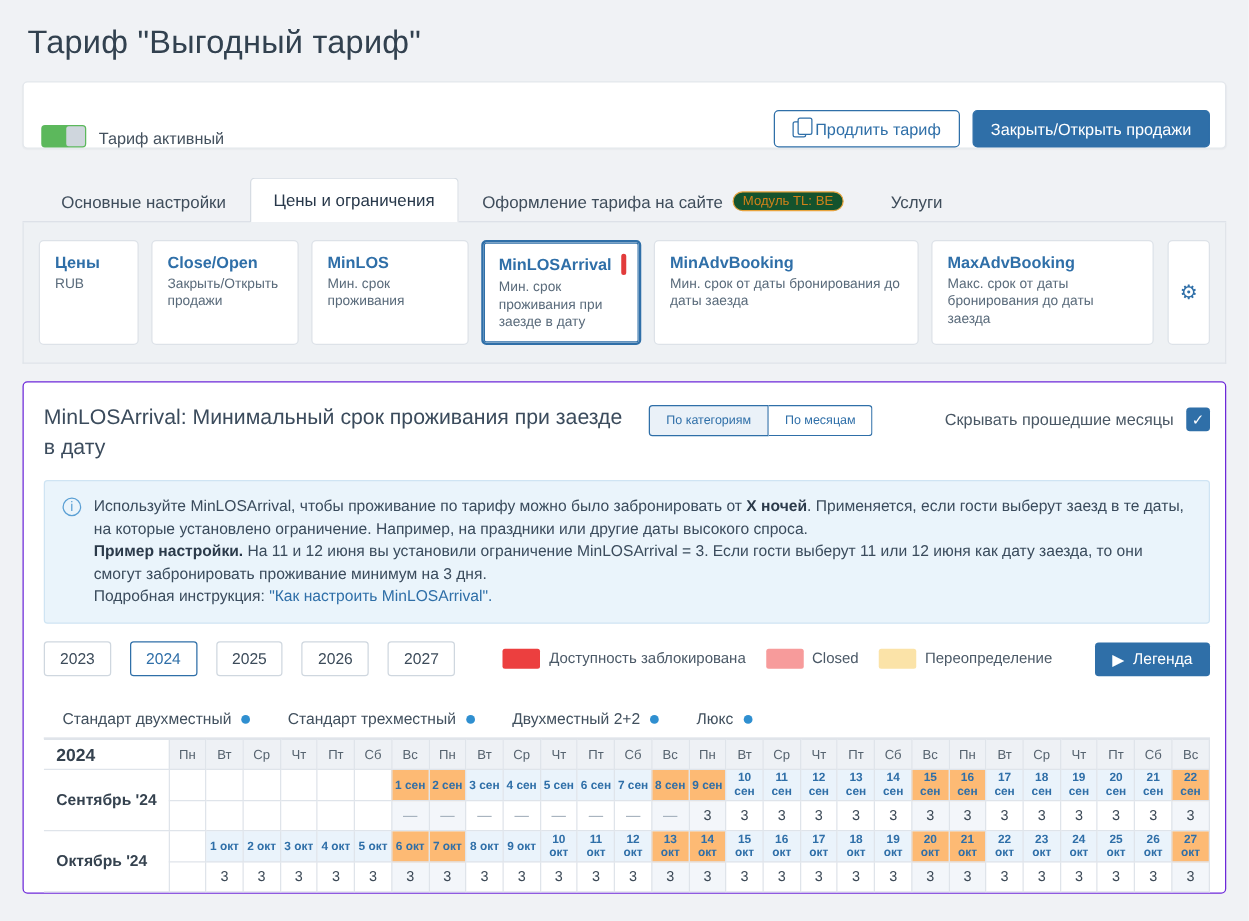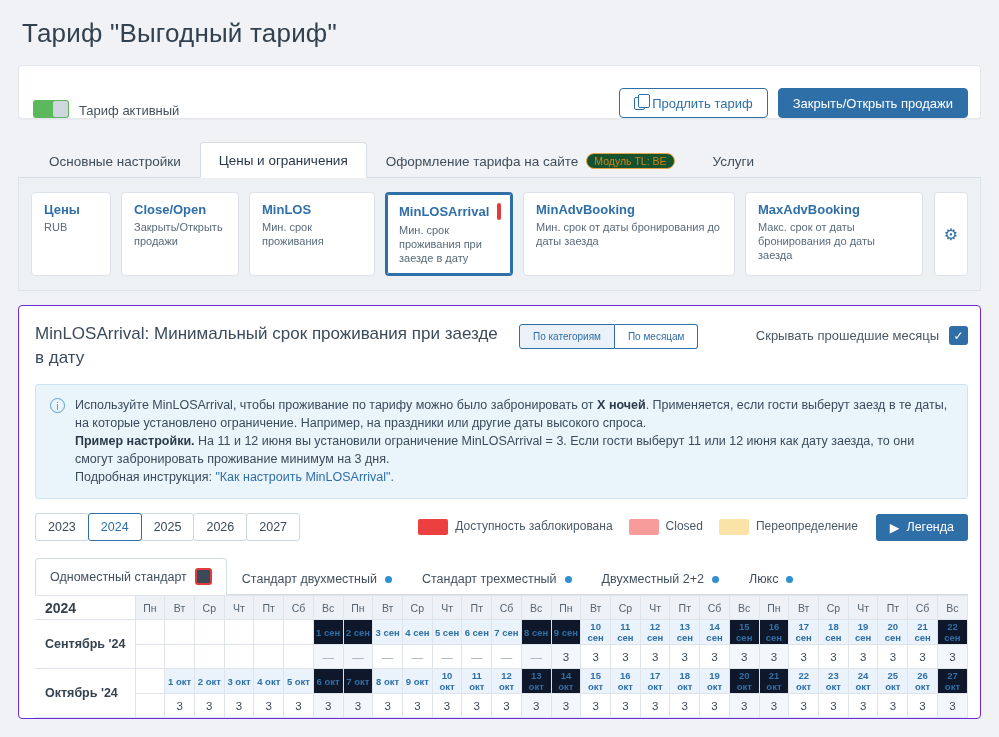--- a/index.html
+++ b/index.html
@@ -154,21 +154,21 @@
     font-size:12.5px;
     line-height:18px;
   }
   .info-ico {
     width:15px;height:15px;border-radius:50%;border:1.4px solid #5a9fd4;color:#5a9fd4;
     font-size:11px; display:flex;align-items:center;justify-content:center;flex:0 0 auto;margin-top:2px;
   }
   .info-box a { color:#2f6fa8; text-decoration:none; }
   .info-box b { color:#2b3a4a; }
 
-  .years-row { display:flex; align-items:center; margin-top:14px; gap:0; }
+  .years-row { display:flex; align-items:center; margin-top:14px; gap:16px; }
   .year {
     border:1px solid #cfd7df; background:#fff; color:#3c4b5a;
     padding:6px 12px; font-size:12.5px; cursor:pointer; margin-right:-1px;
     border-radius:3px;
   }
   .year.active { border-color:#2f6fa8; color:#2f6fa8; position:relative; z-index:2; }
   .legend-items { margin-left:auto; display:flex; align-items:center; gap:16px; font-size:12px; color:#4b5967; }
   .legend-items .sw { width:30px;height:16px;border-radius:2px;display:inline-block;margin-right:7px;vertical-align:middle;}
   .btn-legend { background:#2f6fa8;color:#fff;border-radius:3px;padding:6px 14px;font-size:12.5px;margin-left:18px;cursor:pointer;display:flex;align-items:center;gap:7px;}
 
@@ -189,21 +189,21 @@
     width:100px; text-align:left; padding-left:10px; font-size:14px; color:#35424f; font-weight:bold;
     background:#fff; border-left:none;
   }
   .cal th.dow { background:#eef1f5; font-weight:normal; color:#56636f; }
   .cal td.month-cell {
     width:100px; text-align:left; padding-left:10px; font-size:12.5px; color:#35424f; font-weight:bold;
     background:#fff; border-left:none;
   }
   .cal td.empty { background:#fff; }
   .cal td.date { background:#eaf3fb; color:#2f6fa8; font-weight:bold; font-size:9.5px; }
-  .cal td.date.we { background:#0f172a; }
+  .cal td.date.we { background:#fdba74; }
   .cal td.val { font-size:11.5px; color:#3c4956; background:#fff; }
   .cal td.val.we { background:#f3f6fa; }
   .cal td.dash { color:#9aa7b3; }
   .cal-scroll { overflow:hidden; }
 </style>
 </head>
 <body>
 
 <div class="page">
 
@@ -317,24 +317,20 @@
         <span><span class="sw" style="background:#f79b9b"></span><span>Closed</span></span>
         <span><span class="sw" style="background:#fbe3a8"></span><span>Переопределение</span></span>
       </div>
       <div class="btn-legend">
         <span>▶</span>
         <span>Легенда</span>
       </div>
     </div>
 
     <div class="cat-tabs">
-      <div class="cat-tab active">
-        <span>Одноместный стандарт</span>
-        <span class="cursor-mark inline"></span>
-      </div>
       <div class="cat-tab">
         <span>Стандарт двухместный</span>
         <span class="dot"></span>
       </div>
       <div class="cat-tab">
         <span>Стандарт трехместный</span>
         <span class="dot"></span>
       </div>
       <div class="cat-tab">
         <span>Двухместный 2+2</span>

